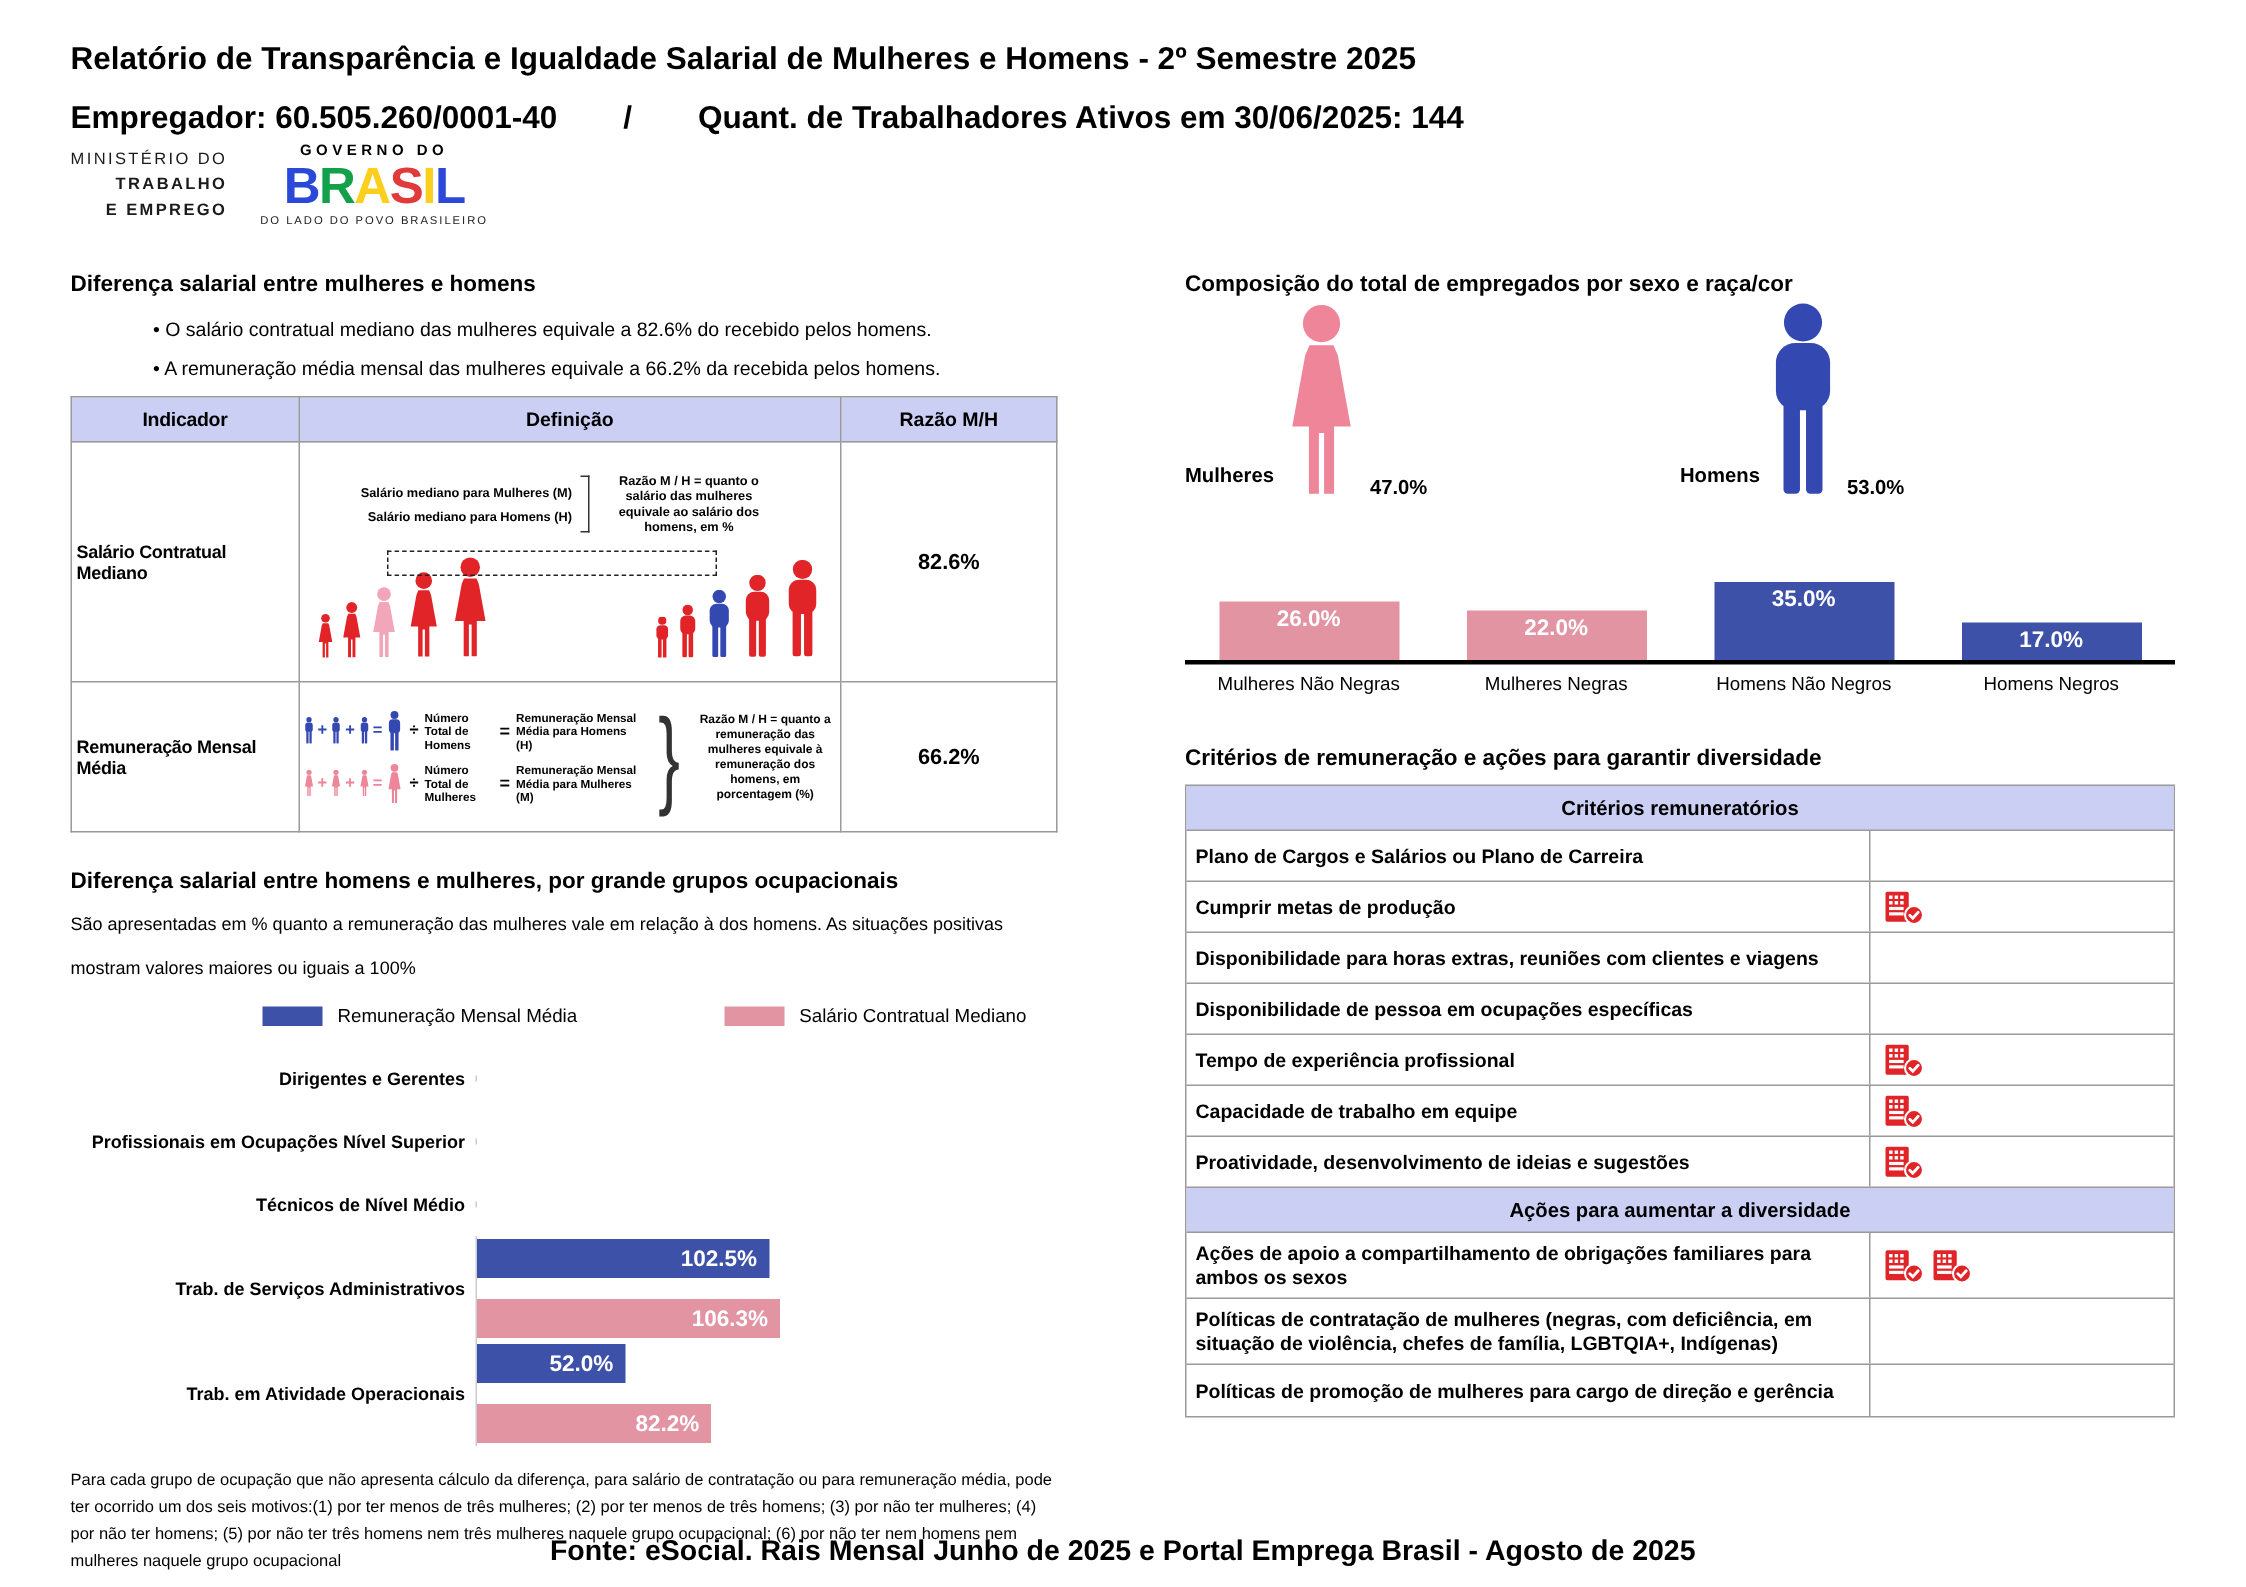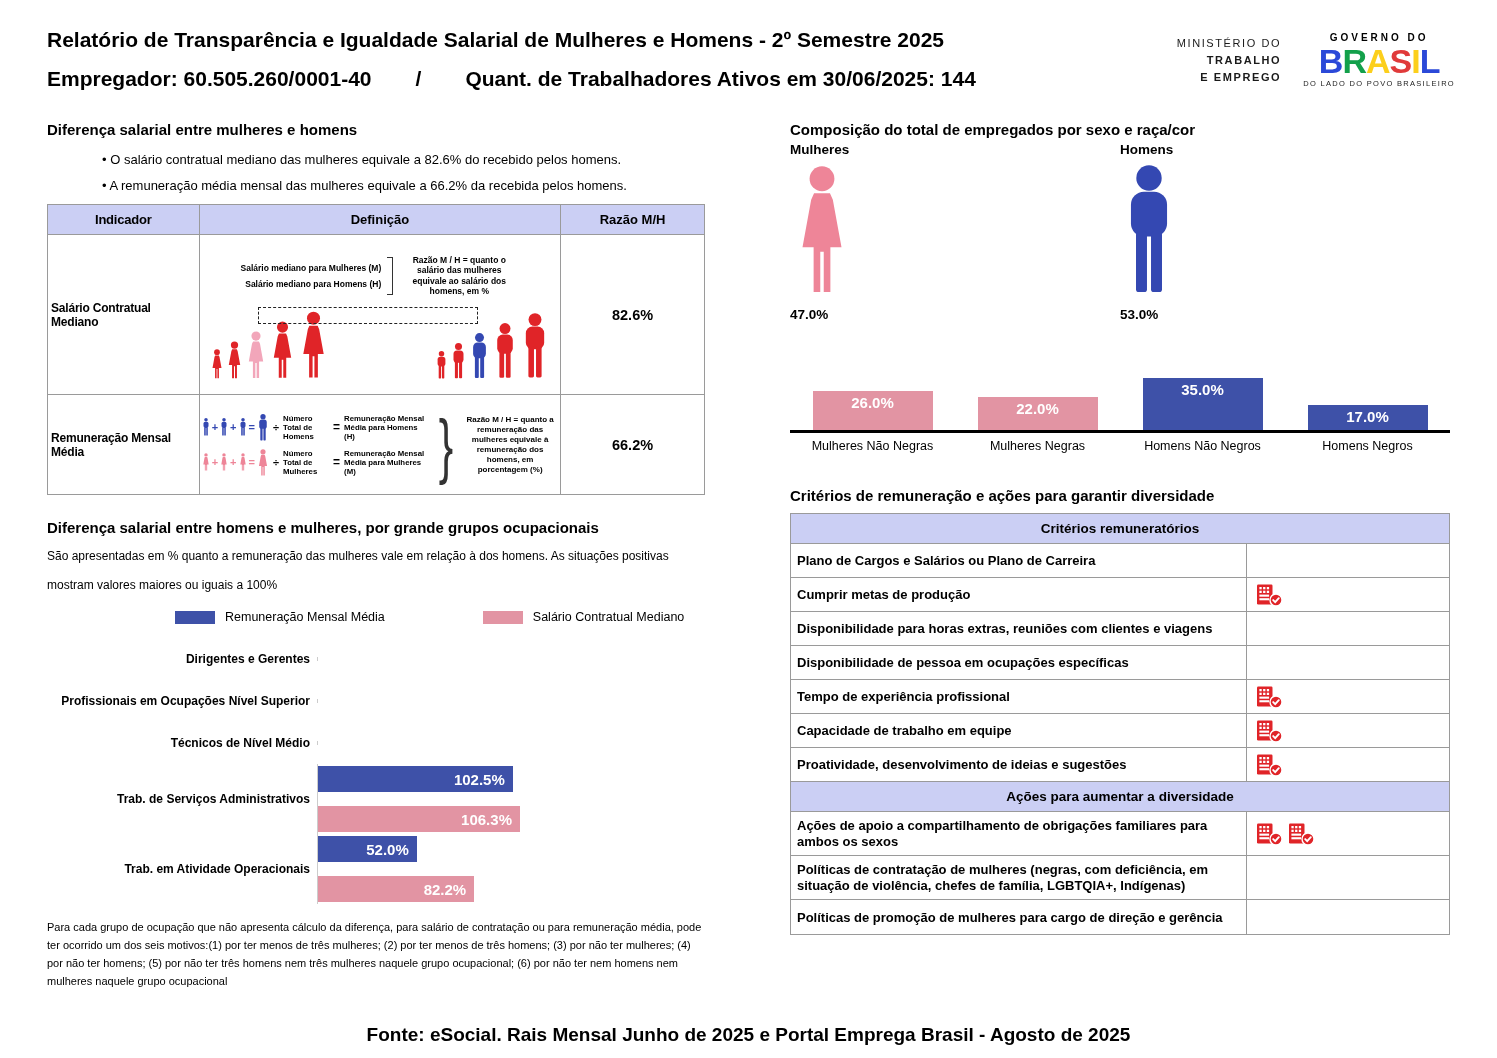--- a/index.html
+++ b/index.html
@@ -1,20 +1,20 @@
 <!DOCTYPE html>
 <html><head>
 <meta charset="utf-8">
 <style>
   * { margin:0; padding:0; box-sizing:border-box; }
   body { font-family:"Liberation Sans", sans-serif; background:#fff; color:#000; }
   .page { width:1497px; height:1058px; position:relative; background:#fff; overflow:hidden; }
 
   
-  header { display:flex; justify-content:space-between; align-items:flex-start; padding:28px 42px 0 47px; }
+  header { display:flex; justify-content:space-between; align-items:flex-start; padding:28px 42px 0 47px;flex-direction:column; }
   h1 { font-size:21px; font-weight:bold; }
   .subtitle { font-size:21px; font-weight:bold; margin-top:15px; }
   .subtitle .sep { margin:0 44px; }
   .logos { display:flex; align-items:center; gap:22px; margin-top:4px; }
   .mte { text-align:right; font-size:11px; letter-spacing:1.6px; line-height:17px; color:#1a1a1a; }
   .mte .b { font-weight:bold; }
   .gov { text-align:center; }
   .gov-top { font-size:10px; font-weight:bold; letter-spacing:3px; }
   .gov-word { font-size:34px; font-weight:900; letter-spacing:-1px; line-height:36px; }
   .gov-bottom { font-size:7.5px; letter-spacing:1.3px; color:#222; }
@@ -70,21 +70,21 @@
   #occ-chart { margin-top:14px; }
   .occ-row { display:flex; align-items:center; }
   .occ-label { width:270px; text-align:right; font-size:12px; font-weight:bold; padding-right:7px; line-height:13px; }
   .occ-bars { flex:1; border-left:1px solid #ccc; display:flex; flex-direction:column; gap:14px; padding:2px 0; }
   .occ-bar { height:26px; display:flex; align-items:center; justify-content:flex-end; color:#fff; font-size:15px; font-weight:bold; padding-right:8px; }
   .occ-row.empty { height:42px; }
   .footnote { font-size:11px; line-height:18px; margin-top:14px; width:658px; }
 
   
   .fig-row { display:flex; margin-top:4px; }
-  .fig { width:50%; display:flex; flex-direction:column; align-items:flex-start; }
+  .fig { width:50%; display:flex; flex-direction:row; align-items:flex-end; }
   .fig-label { font-size:13.5px; font-weight:bold; margin-bottom:8px; }
   .fig-val { font-size:13.5px; font-weight:bold; margin-top:12px; }
   #comp-chart { display:flex; align-items:flex-end; height:56px; margin-top:52px; }
   .comp-col { width:25%; display:flex; justify-content:center; }
   .comp-bar { width:120px; display:flex; justify-content:center; color:#fff; font-size:15px; font-weight:bold; padding-top:3px; }
   .baseline { height:3px; background:#000; width:660px; }
   #comp-labels { display:flex; margin-top:6px; }
   .comp-label { width:25%; text-align:center; font-size:12.5px; font-weight:normal; }
 
   

